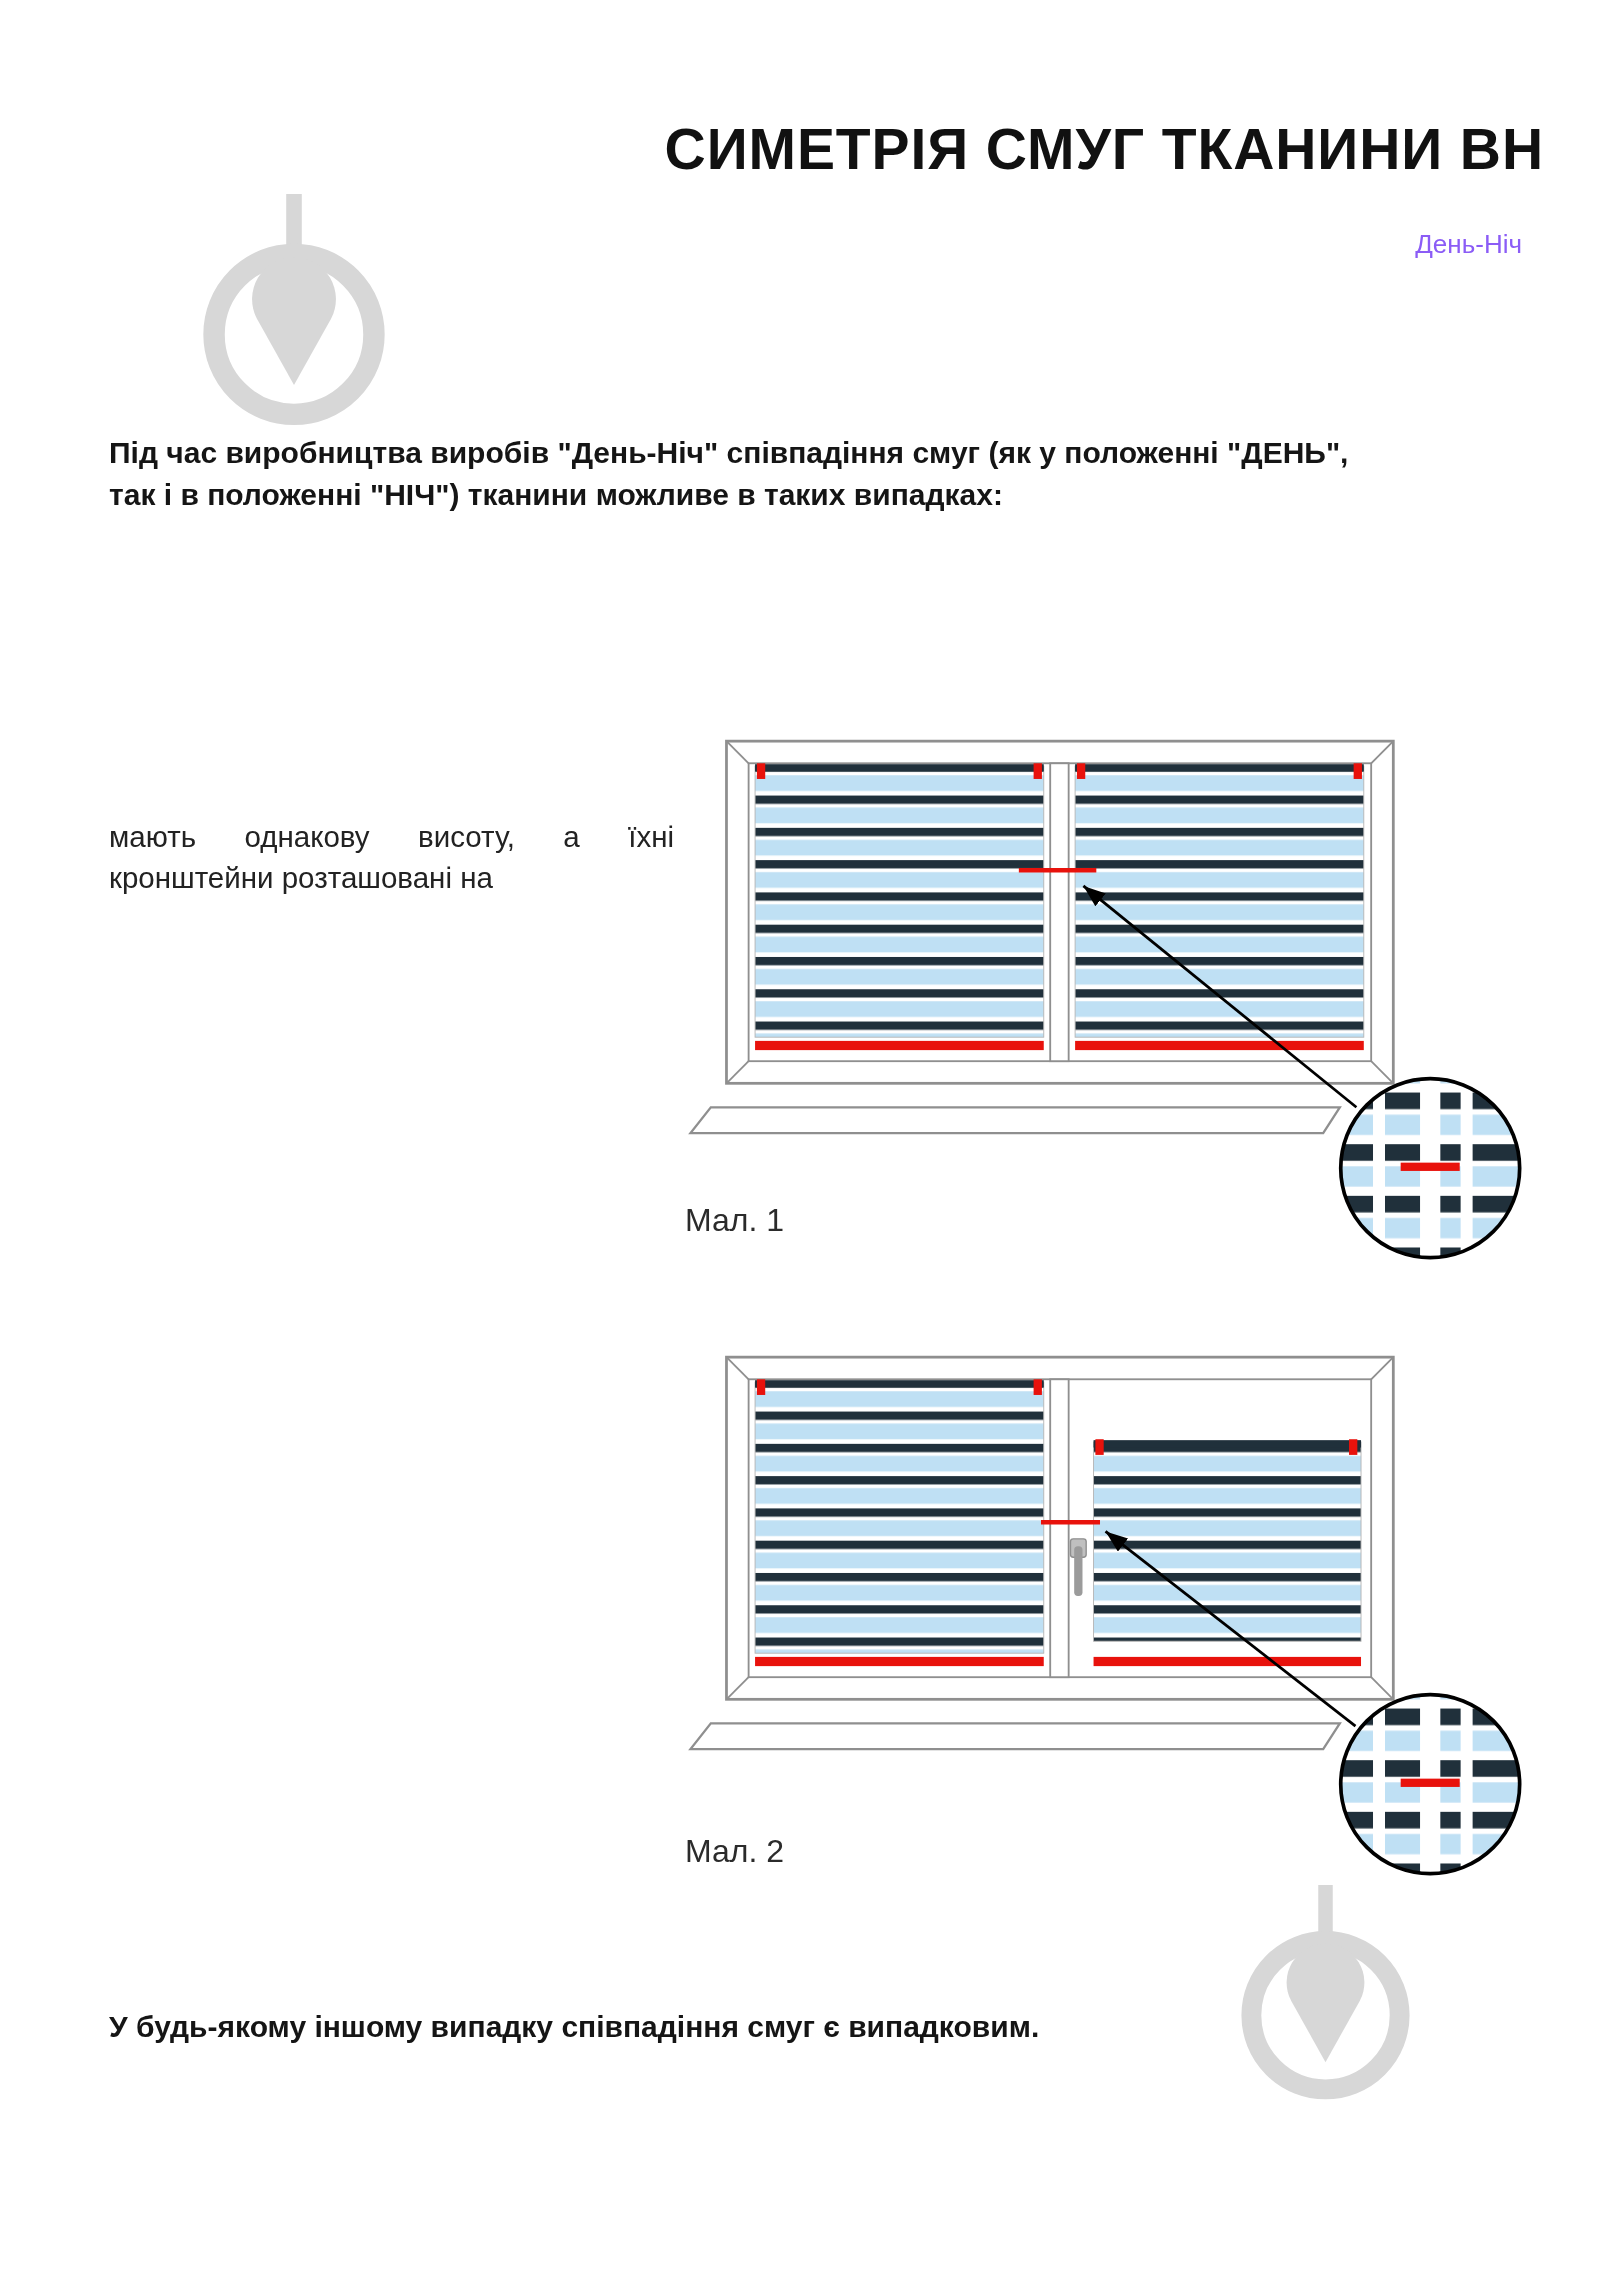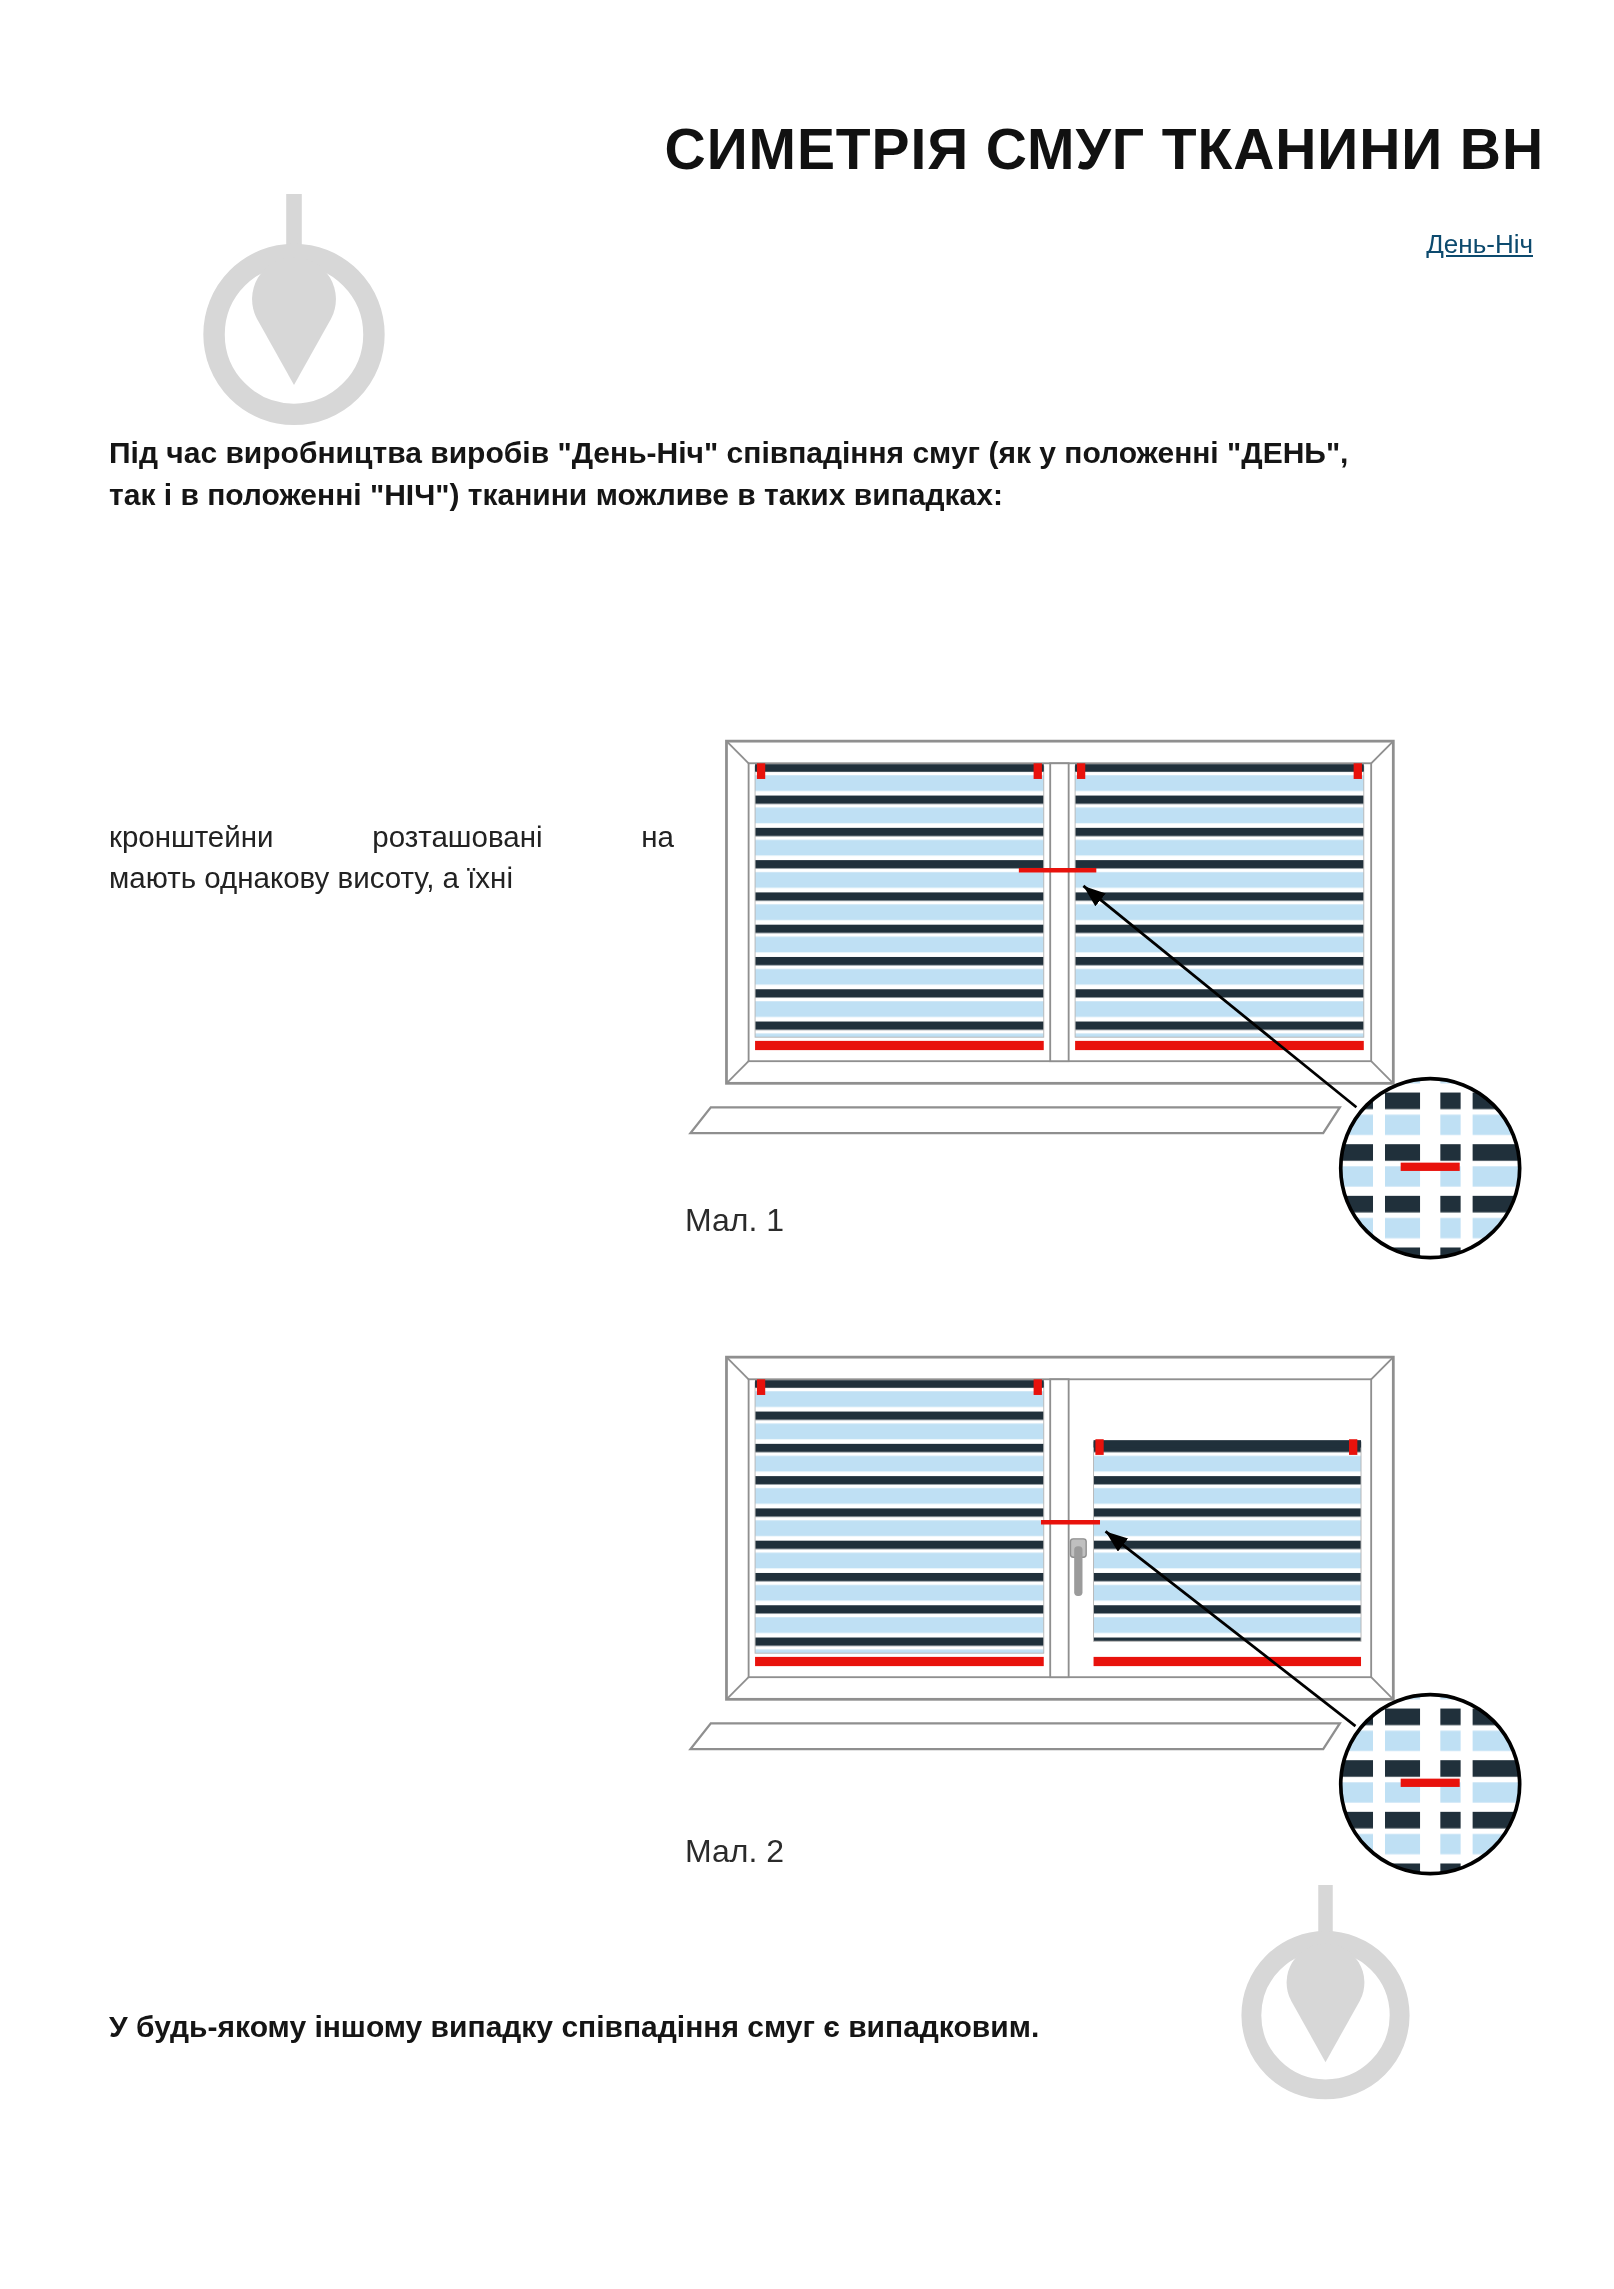--- a/index.html
+++ b/index.html
@@ -12,22 +12,22 @@
     color:var(--text-dark, #1c1c1c);
     overflow:hidden;
   }
   .title {
     position:absolute; top:116px; right:70px;
     font-size:57px; font-weight:bold; letter-spacing:0.9px; white-space:nowrap;
     color:#111;
     text-align:right;
   }
   .subtitle {
-    position:absolute; top:229px; right:81px;
-    font-size:26px; color:#0c4a6e; white-space:nowrap;text-decoration:underline;
+    position:absolute; top:229px; right:92px;
+    font-size:26px; color:#8b5cf6; white-space:nowrap;
   }
   .intro { position:absolute; left:109px; top:432px; }
   .intro .line {
     font-size:30px; font-weight:bold; line-height:42px; white-space:nowrap; color:#151515;
   }
   .case-text { position:absolute; left:109px; width:565px; }
   .case-text .line {
     font-size:29.5px; line-height:41px; color:#222;
     text-align:justify; text-align-last:justify;
   }
@@ -62,22 +62,22 @@
 
   <h1 class="title">СИМЕТРІЯ СМУГ ТКАНИНИ ВН</h1>
   <div class="subtitle">День-Ніч</div>
 
   <div class="intro">
     <div class="line">Під час виробництва виробів "День-Ніч" співпадіння смуг (як у положенні "ДЕНЬ",</div>
     <div class="line">так і в положенні "НІЧ") тканини можливе в таких випадках:</div>
   </div>
 
   <div class="case-text case1">
+    <div class="line">мають однакову висоту, а їхні</div>
     <div class="line">кронштейни розташовані на</div>
-    <div class="line">мають однакову висоту, а їхні</div>
   </div>
 
   <div class="figure fig1">
     <svg viewBox="0 0 930 592">
       <defs>
         <pattern id="st1" width="8" height="35" patternUnits="userSpaceOnUse">
           <rect width="8" height="35" fill="#ffffff"></rect>
           <rect width="8" height="9" y="0" fill="var(--stripe-dark,#20303b)"></rect>
           <rect width="8" height="17" y="13" fill="var(--stripe-blue,#bfe0f4)"></rect>
         </pattern>

